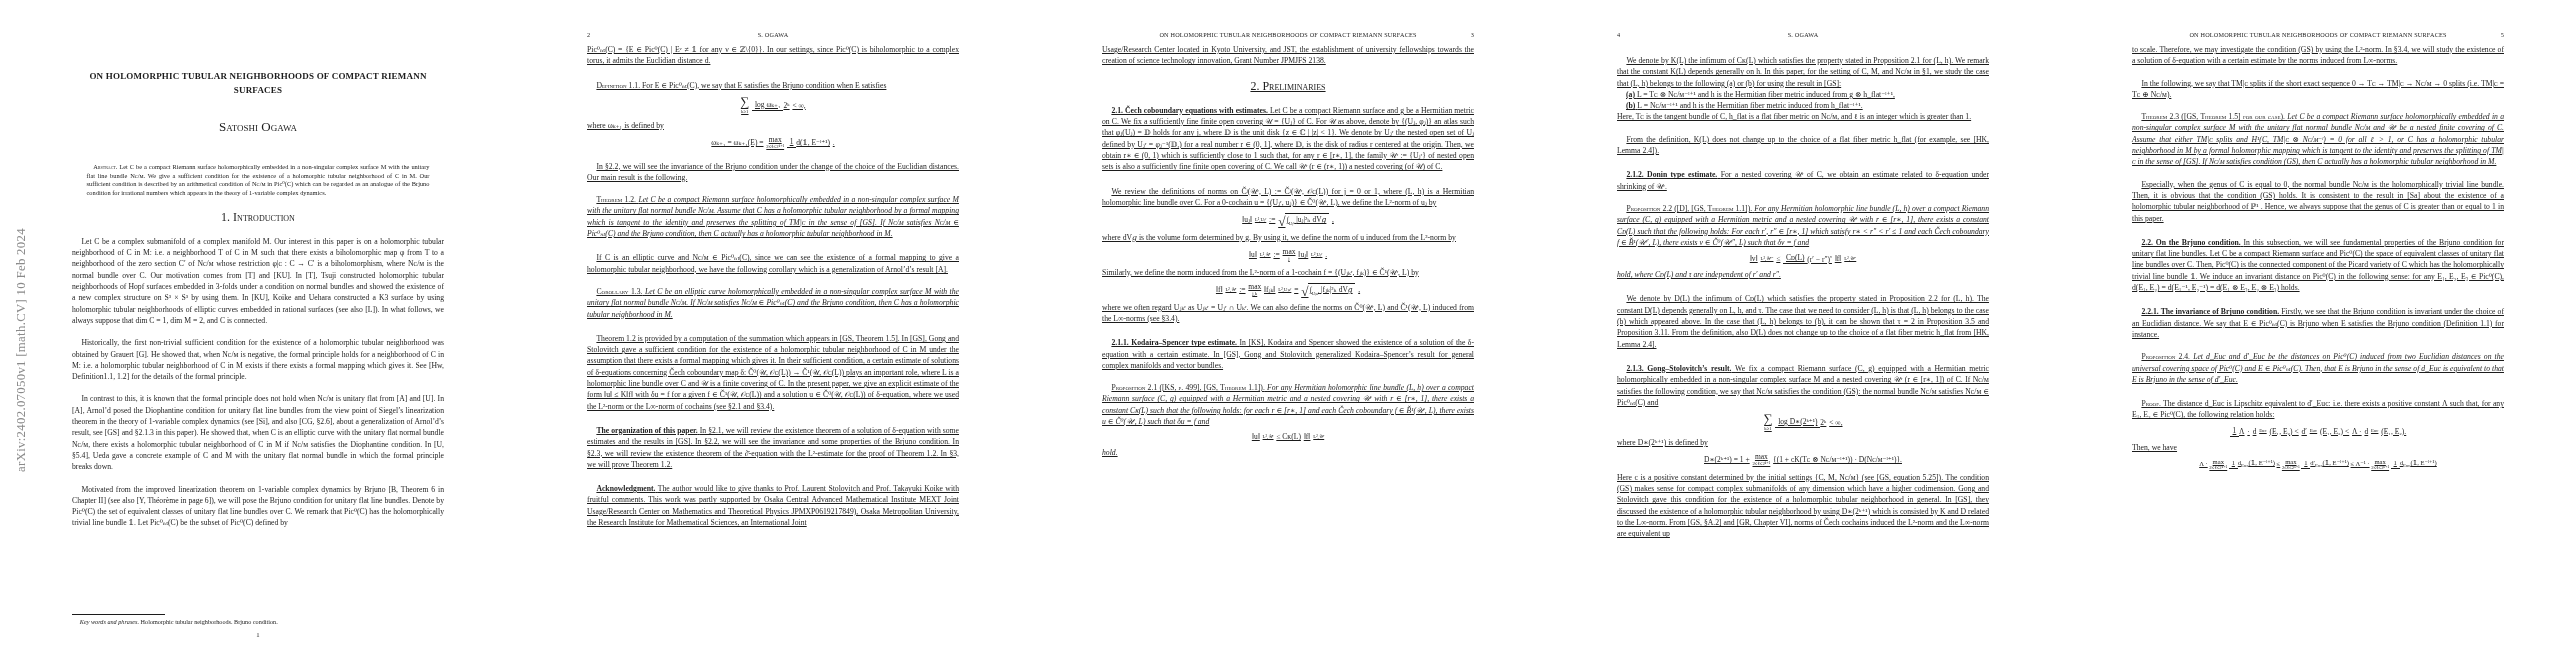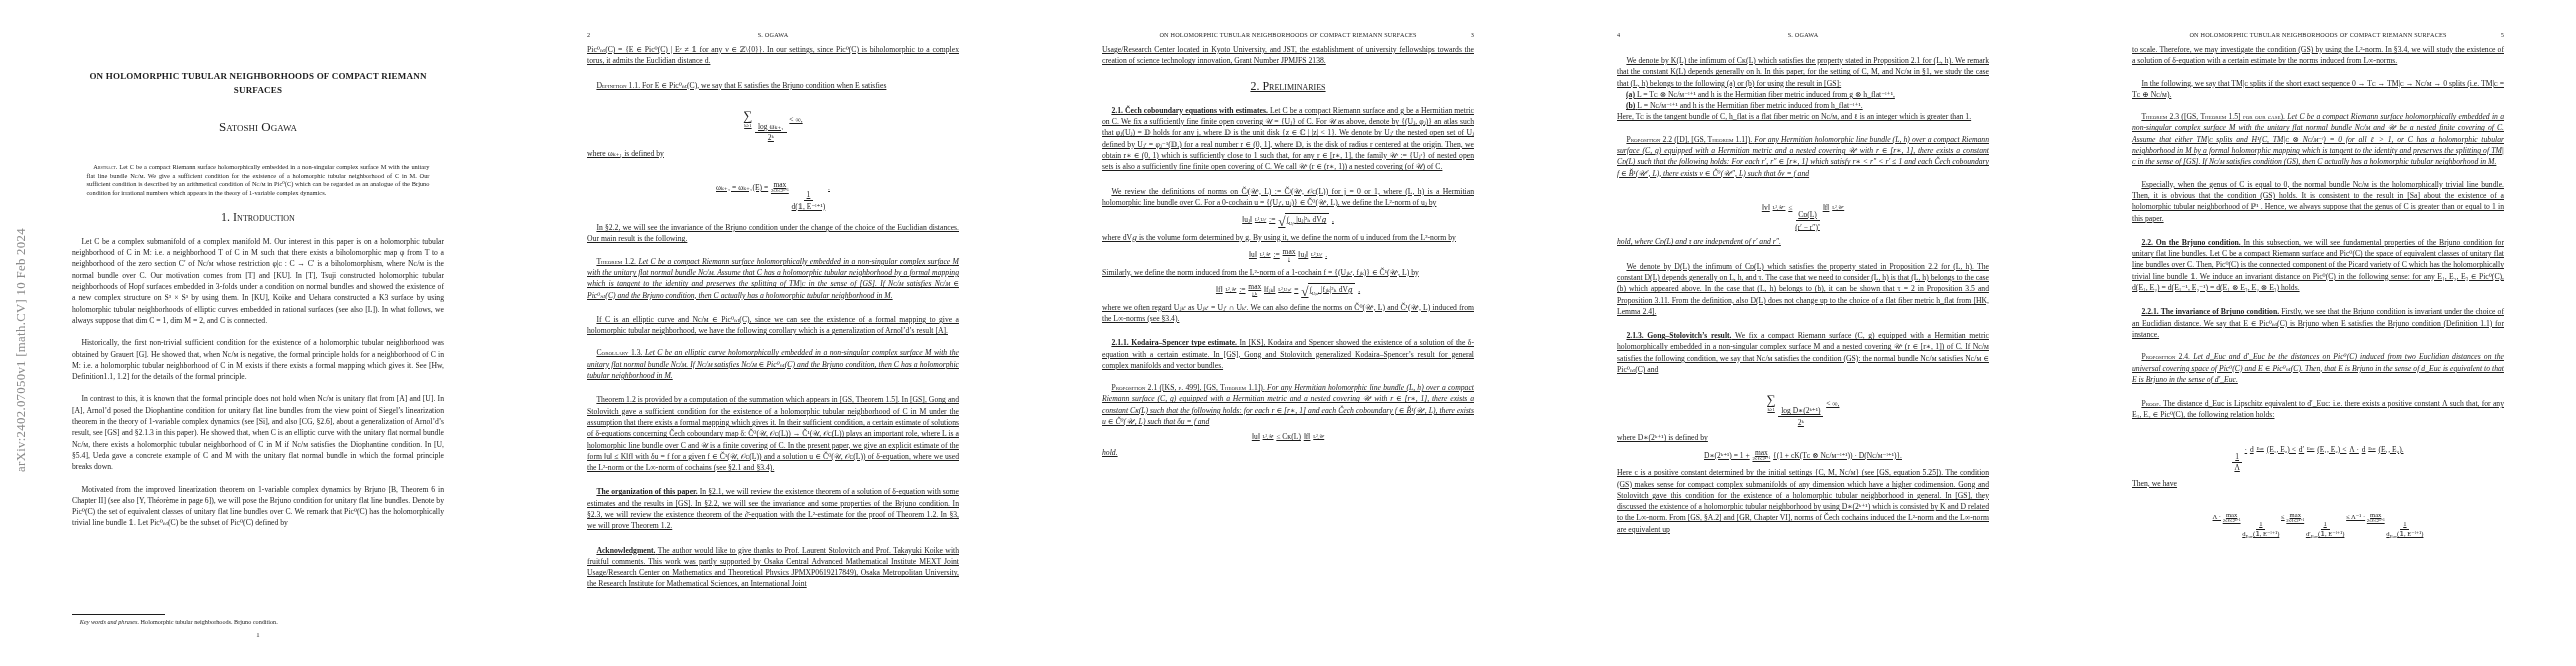--- a/index.html
+++ b/index.html
@@ -35,21 +35,21 @@
 
   .sec { text-align:center; font-variant:small-caps; font-size:12px; margin:12.2px 0 7.8px; }
   .runin { font-weight:bold; }
   .thm { font-style:italic; margin:4.4px 0; }
   .thm .lbl { font-style:normal; font-variant:small-caps; }
 
   
   .formula { display:flex; justify-content:center; align-items:center; gap:2.8px;
              margin:5px 0; font-size:7.5px; line-height:1.25; text-align:center; }
   .formula.small { font-size:6.6px; gap:1.7px; }
-  .frac { display:inline-flex; flex-direction:column; align-items:center; vertical-align:middle;margin-top:26px; }
+  .frac { display:inline-flex; flex-direction:row; align-items:center; vertical-align:middle; }
   .frac .num { display:block; border-bottom:0.6px solid #1c1c1c; padding:0 2.8px 0.6px; }
   .frac .den { display:block; padding-top:0.6px; }
   .bigop { display:inline-flex; flex-direction:column; align-items:center; }
   .bigop .op { font-size:170%; line-height:1.05; }
   .bigop .mop { font-size:100%; line-height:1.1; }
   .bigop .lim { font-size:4.8px; margin-top:-0.6px; white-space:nowrap; }
   .sqrt { display:inline-flex; align-items:flex-end; }
   .sqrt .rad { font-size:13.3px; line-height:10px; }
   .sqrt .sqrt-body { border-top:0.7px solid #1c1c1c; padding:1.1px 2.8px 0 1.1px; white-space:nowrap; }
   sub { font-size:4.8px; }
@@ -199,20 +199,22 @@
   <div class="page">
     <div class="runhead">
       <span class="rh-left">4</span>
       <span class="rh-center">S. OGAWA</span>
     </div>
     <div class="body">
       <p class="indent">We denote by K(L) the infimum of Cᴋ(L) which satisfies the property stated in Proposition 2.1 for (L, h). We remark that the constant K(L) depends generally on h. In this paper, for the setting of C, M, and Nᴄ/ᴍ in §1, we study the case that (L, h) belongs to the following (a) or (b) for using the result in [GS]:</p>
       <p style="padding-left:9px"><span class="runin">(a)</span> <span>L = Tᴄ ⊗ Nᴄ/ᴍ⁻ˡ⁺¹ and h is the Hermitian fiber metric induced from g ⊗ h_flat⁻ˡ⁺¹,</span></p>
       <p style="padding-left:9px"><span class="runin">(b)</span> <span>L = Nᴄ/ᴍ⁻ˡ⁺¹ and h is the Hermitian fiber metric induced from h_flat⁻ˡ⁺¹.</span></p>
       <p>Here, Tᴄ is the tangent bundle of C, h_flat is a flat fiber metric on Nᴄ/ᴍ, and ℓ is an integer which is greater than 1.</p>
+      <p class="indent">From the definition, K(L) does not change up to the choice of a flat fiber metric h_flat (for example, see [HK, Lemma 2.4]).</p>
+      <p class="indent gap"><span class="runin">2.1.2. Donin type estimate.</span> <span>For a nested covering 𝒰ʳ of C, we obtain an estimate related to δ-equation under shrinking of 𝒰ʳ.</span></p>
       <p class="thm indent"><span class="lbl">Proposition 2.2 ([D], [GS, Theorem 1.1]).</span> <span>For any Hermitian holomorphic line bundle (L, h) over a compact Riemann surface (C, g) equipped with a Hermitian metric and a nested covering 𝒰ʳ with r ∈ [r∗, 1], there exists a constant Cᴅ(L) such that the following holds: For each r′, r″ ∈ [r∗, 1] which satisfy r∗ &lt; r″ &lt; r′ ≤ 1 and each Čech coboundary f ∈ B̌¹(𝒰ʳ′, L), there exists v ∈ Č⁰(𝒰ʳ″, L) such that δv = f and</span></p>
       <div class="formula">
         <span>‖v‖</span>
           <sub>L²,𝒰ʳ″</sub>
         <span>≤</span>
         <span class="frac">
             <span class="num">Cᴅ(L)</span>
             <span class="den"><span>(r′ − r″)</span><sup>τ</sup></span>
           </span>
         <span>‖f‖</span>

